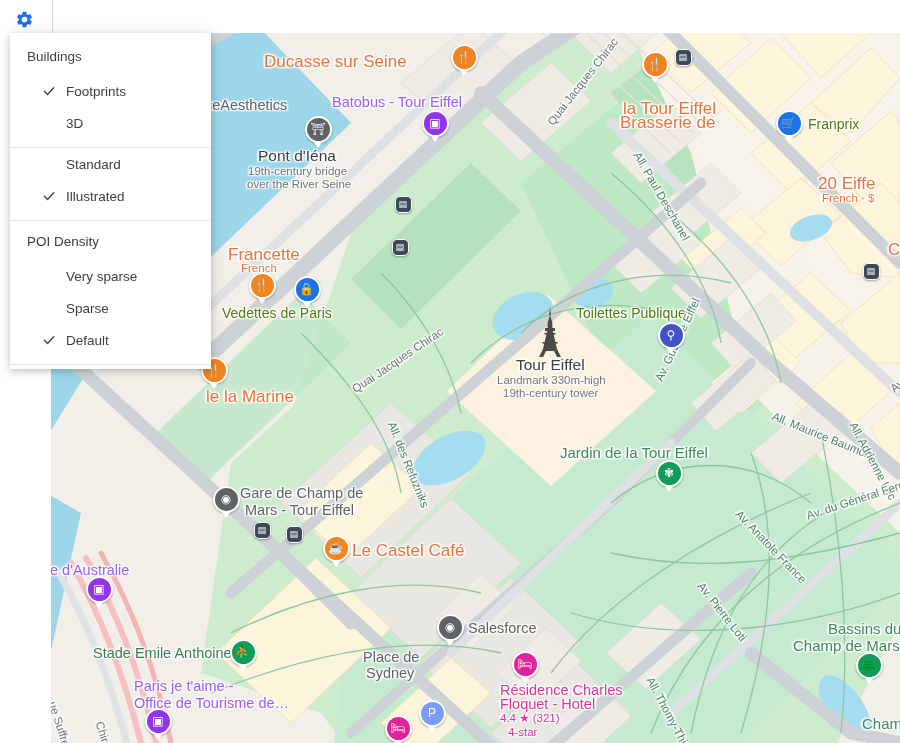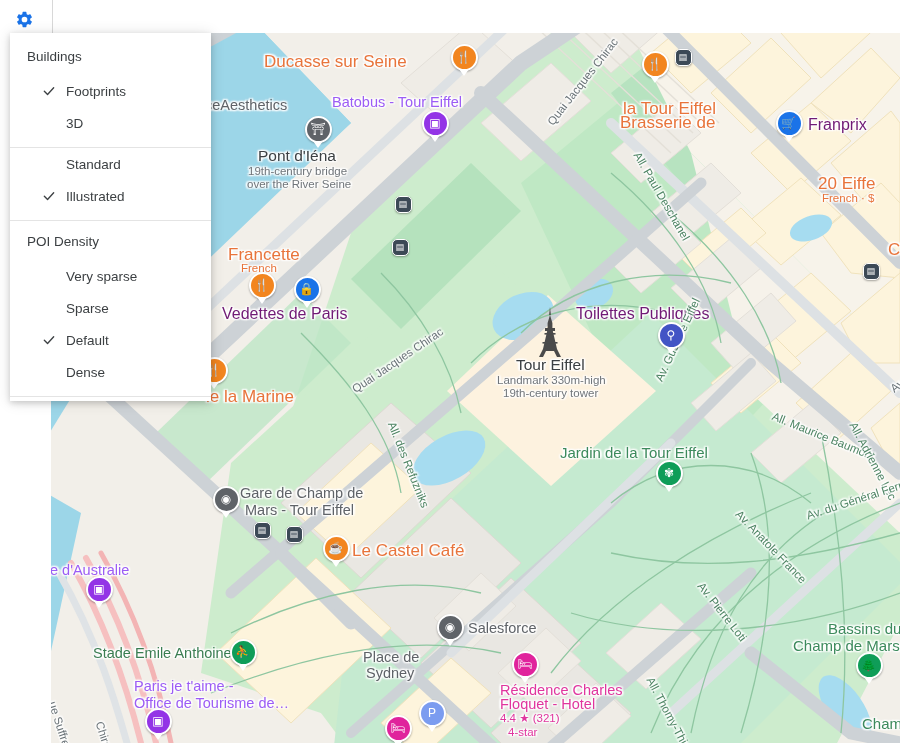--- a/index.html
+++ b/index.html
@@ -42,21 +42,21 @@
   .mlabel {
     position:absolute; white-space:nowrap; pointer-events:none;
     font-family:"Liberation Sans", sans-serif;
     text-shadow:
       -1.4px -1.4px 1.6px #fff, 1.4px -1.4px 1.6px #fff,
       -1.4px  1.4px 1.6px #fff, 1.4px  1.4px 1.6px #fff,
        0 0 3px #fff, 0 0 3px #fff;
   }
   .l-poi-orange { color:#e8743b; font-size:17px; }
   .l-poi-purple { color:#9c5cf5; font-size:14.5px; }
-  .l-poi-blue   { color:#701a75; font-size:16px; }
+  .l-poi-blue   { color:#4d7c0f; font-size:14px; }
   .l-poi-pink   { color:#e0359e; font-size:14.5px; }
   .l-poi-grey   { color:#5f6368; font-size:14.5px; }
   .l-poi-green  { color:#3a7d52; font-size:14.5px; }
   .l-sub        { font-size:11.5px; }
   .l-park-green { color:#3c8a5c; font-size:15px; }
   .l-street     { color:#6a7378; font-size:11.5px; }
   .l-street-green { color:#4d8463; font-size:11.5px; }
   .l-landmark-title { color:#3c4043; font-size:15.5px; }
   .l-landmark-sub   { color:#70757a; font-size:11.5px; }
 
@@ -471,19 +471,16 @@
         </div>
         <div class="menu-item">
           <span>Sparse</span>
         </div>
         <div class="menu-item">
           <span class="menu-check"><svg viewBox="0 0 24 24" width="14" height="14" fill="none" stroke="#3c4043" stroke-width="2.3" stroke-linecap="round" stroke-linejoin="round">
               <path d="M4 12.5 L9.5 18 L20 6.5"></path>
             </svg></span>
           <span>Default</span>
         </div>
-        <div class="menu-item">
-          <span>Dense</span>
-        </div>
       </div>
     <div class="menu-sep"></div>
   </div>
 </div>
 
 </body></html>

